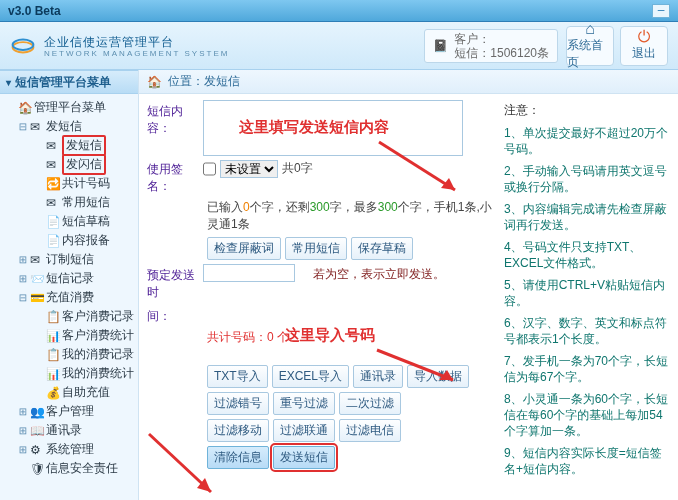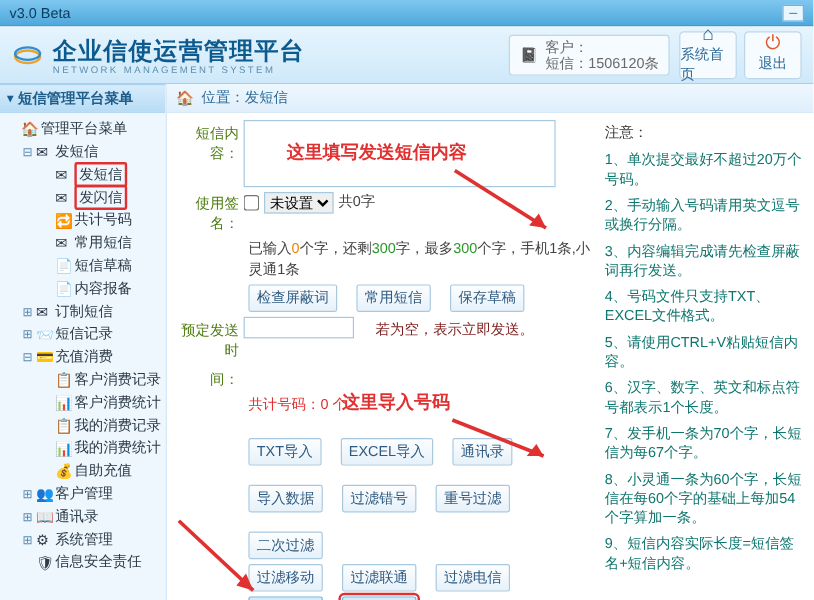--- a/index.html
+++ b/index.html
@@ -1,22 +1,22 @@
 <!DOCTYPE html>
 <html><head>
 <meta charset="utf-8">
 <style>
 *{box-sizing:border-box;margin:0;padding:0;font-family:"Microsoft YaHei",Arial,sans-serif;font-size:12px}
 body{background:#fff;width:678px;height:500px;overflow:hidden;position:relative}
 .titlebar{height:22px;background:linear-gradient(#7ec7f0,#4fa8db);border-bottom:1px solid #2e7eb6;padding:0 8px;display:flex;align-items:center}
-.titlebar .ttext{color:#0b3a5c;font-weight:normal}
+.titlebar .ttext{color:#0b3a5c;font-weight:bold}
 .minbtn{width:18px;height:14px;background:#eaf6fd;border:1px solid #6fb3d9;margin-left:auto;text-align:center;line-height:10px;color:#2e7eb6}
 .header{height:48px;background:linear-gradient(#e6f4fd,#cfe9fa);border-bottom:1px solid #a8d1ee;display:flex;align-items:center;padding:0 10px}
 .logo{width:26px;height:26px;margin-right:8px}
-.brand{font-size:20px;color:#0d5a8e;font-weight:bold;letter-spacing:1px}
+.brand{font-size:12px;color:#0d5a8e;font-weight:normal;letter-spacing:1px}
 .brand-sub{font-size:8px;color:#5d8fb0;letter-spacing:2px;display:block;margin-top:-2px}
 .headbox{margin-left:auto;display:flex;align-items:center;gap:8px}
 .custbox{border:1px solid #bcd7ea;background:#f6fbff;padding:2px 8px;display:flex;align-items:center;gap:6px;border-radius:3px}
 .custbox .ci{color:#3a7cae}
 .custinfo{font-size:11px;line-height:14px}
 .custinfo .l1{color:#6a6a6a}
 .custinfo .l2{color:#6a6a6a}
 .hbtns{display:flex;gap:6px}
 .hbtn{width:48px;height:40px;border:1px solid #bcd7ea;background:#f6fbff;border-radius:4px;display:flex;flex-direction:column;align-items:center;justify-content:center;font-size:11px;color:#2e6b97;cursor:pointer}
 .hbtn .ic{font-size:16px;line-height:16px}
@@ -31,29 +31,29 @@
 .tree .row.l2{padding-left:30px}
 .tree .tg{width:10px;font-size:10px;color:#5a8bb0;text-align:center}
 .tree .fi{width:14px;font-size:12px}
 .tree .lbl{white-space:nowrap}
 .redbox{border:2px solid #e03030;border-radius:2px;padding:0 2px}
 .main{flex:1;background:#fff;border-left:1px solid #cfe3f2;display:flex;flex-direction:column}
 .crumb{height:24px;background:linear-gradient(#eef7fe,#e0effb);border-bottom:1px solid #cfe3f2;display:flex;align-items:center;padding:0 8px;gap:6px;color:#2e6b97}
 .content{flex:1;display:flex;overflow:hidden}
 .form{flex:1;padding:6px 8px 4px 8px;position:relative}
 .frow{display:flex;align-items:flex-start;margin-bottom:4px}
-.flabel{width:56px;text-align:right;color:#4d7c0f;padding-top:3px;padding-right:4px}
+.flabel{width:56px;text-align:left;color:#4c1d95;padding-top:3px;padding-right:4px}
 .ta{width:260px;height:56px;border:1px solid #a8c8e0;resize:none;padding:4px;color:#333}
 .ta.short{height:42px}
 .sigrow{display:flex;gap:4px;color:#444}
 .sigrow select{border:1px solid #a8c8e0;height:18px;font-size:12px}
 .tip{color:#444;padding-left:60px;margin-bottom:4px}
 .tip .o{color:#f08000}
 .tip .g{color:#2a9a2a}
-.btns{padding-left:60px;display:flex;flex-wrap:wrap;gap:16px;margin-bottom:4px}
+.btns{padding-left:60px;display:flex;flex-wrap:wrap;gap:4px;margin-bottom:4px}
 .btn{border:1px solid #a8c8e0;background:linear-gradient(#fdfeff,#e6f1fa);padding:2px 6px;color:#2e5a80;cursor:pointer;border-radius:2px;font-size:12px}
 .btn.primary{background:linear-gradient(#d5ecfc,#b7dbf6);border-color:#6fb3d9}
 .btn.redbox2{outline:2px solid #e03030;outline-offset:1px}
 .txt{border:1px solid #a8c8e0;height:18px;padding:0 4px}
 .txt.w80{width:92px}
 .notes{width:178px;padding:8px 8px 8px 4px;font-size:12px}
 .notes .nh{color:#333;margin-bottom:6px}
 .notes ol{list-style:none}
 .notes li{color:#0f766e;margin-bottom:6px;line-height:16px}
 .arrow{position:absolute;pointer-events:none}

